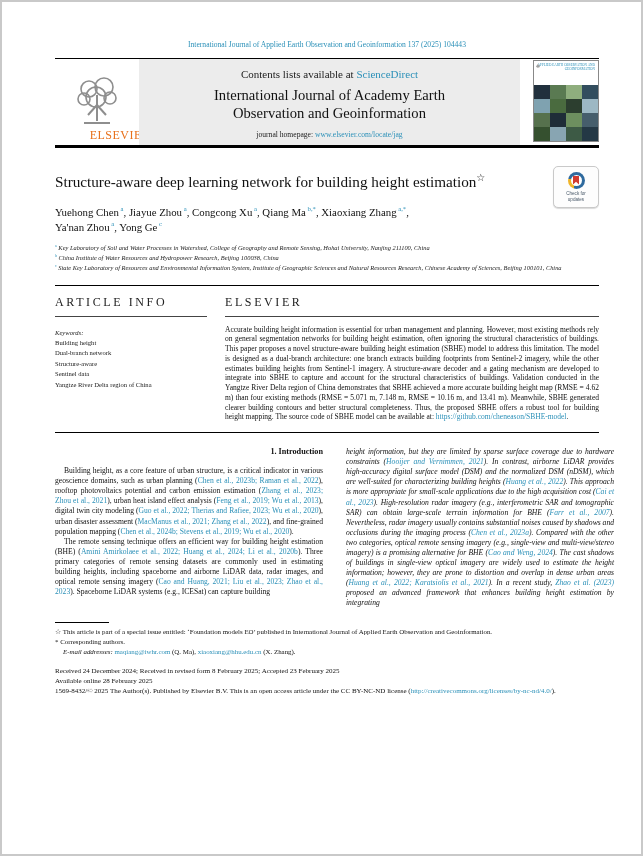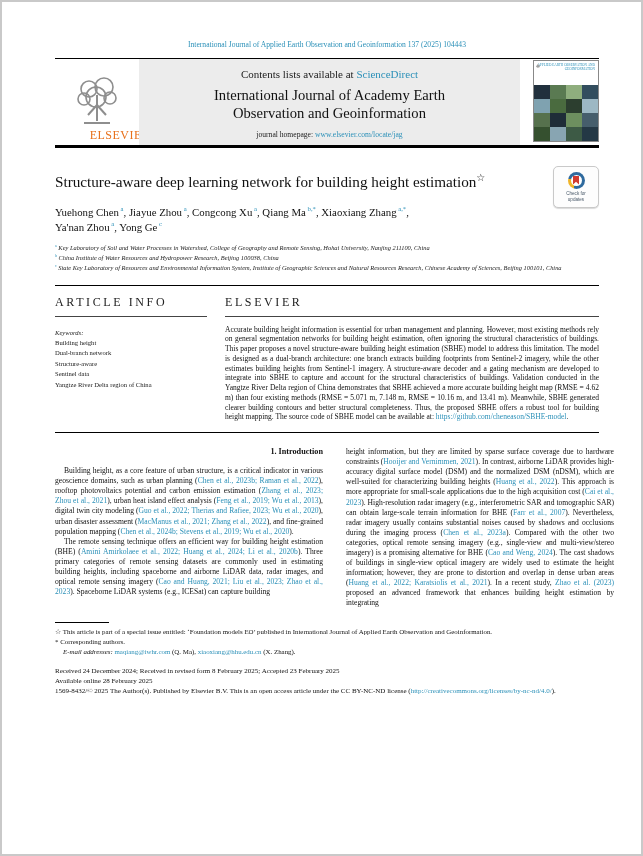--- a/index.html
+++ b/index.html
@@ -55,21 +55,21 @@
   .keywords { margin-top:11px; font-size:6.6px; line-height:1.58; color:#222; }
   .keywords-label { font-style:italic; }
   .keywords-list { white-space:pre-line; }
   .abstract-text { margin-top:8px; font-size:7.5px; line-height:1.3; text-align:justify; color:#111; }
 
   .body-cols { display:flex; margin:14px 42px 0; }
   .col { width:268px; flex:none; }
   .col + .col { margin-left:23px; }
   .sec-head { font-size:8.2px; font-weight:bold; color:#111; margin-bottom:10px;text-align:right; }
   .para { font-size:7.6px; line-height:1.33; text-align:justify; color:#111; text-indent:9px; }
-  .para.noindent { text-indent:0; }
+  .para.noindent { text-indent:0;font-style:italic; }
 
   .footnote-sep { border-top:1px solid #000; width:54px; margin:13px 0 4px 42px; }
   .footnotes { margin:0 42px; font-size:6.9px; line-height:1.5; color:#111; }
   .footnotes .fn { padding-left:8px; text-indent:-8px; }
   .footnotes .fn-email { padding-left:8px; }
 
   .bottom-meta { margin:9px 42px 0; font-size:7px; line-height:1.42; color:#111; }
   .doi-line { color:var(--accent); cursor:pointer; }
   .license-line { margin-top:0; }
 </style>

